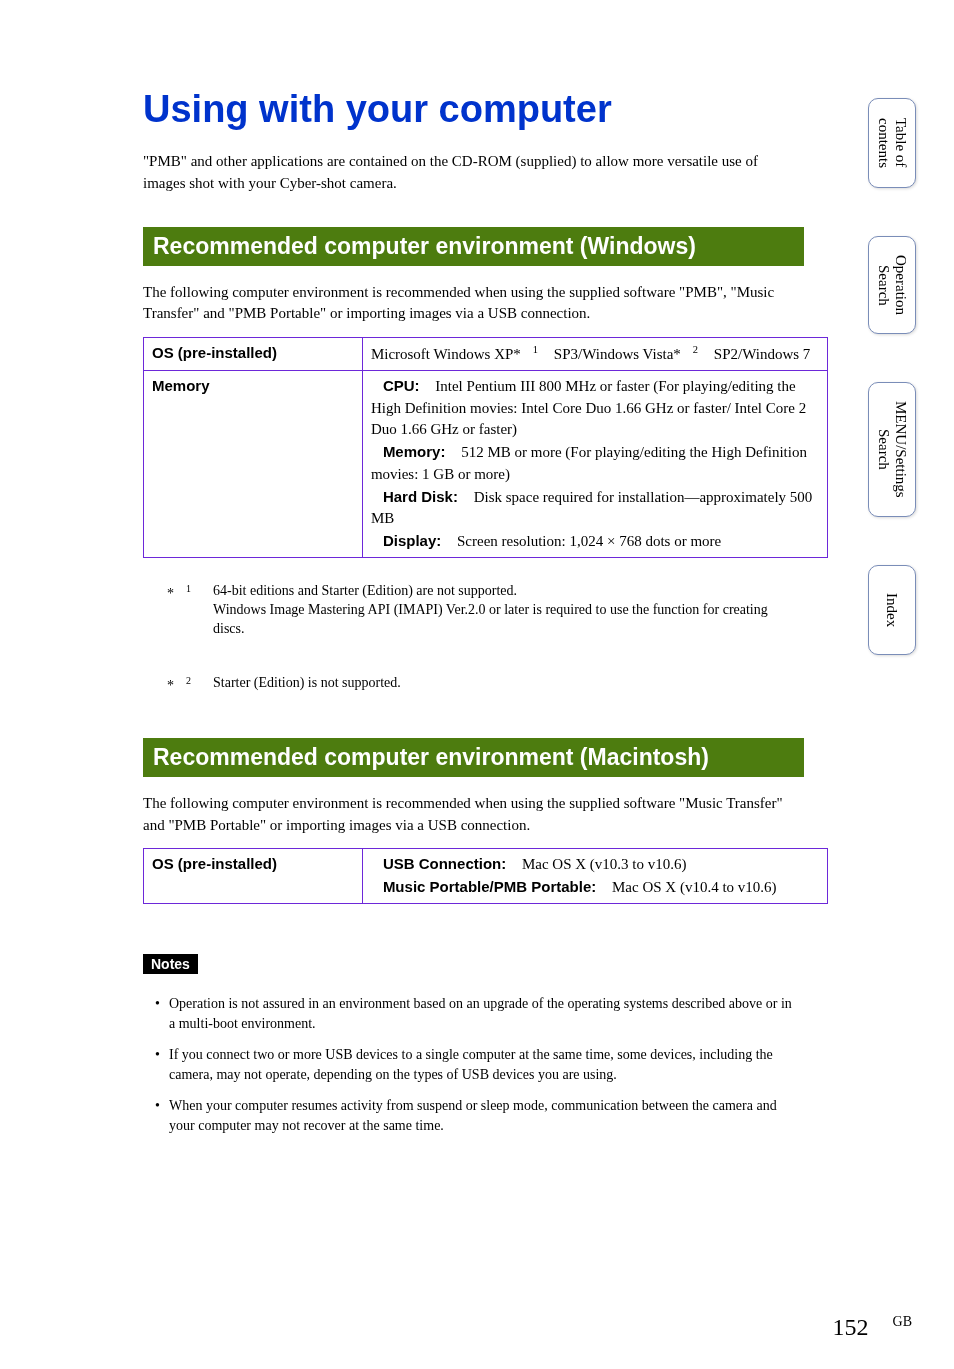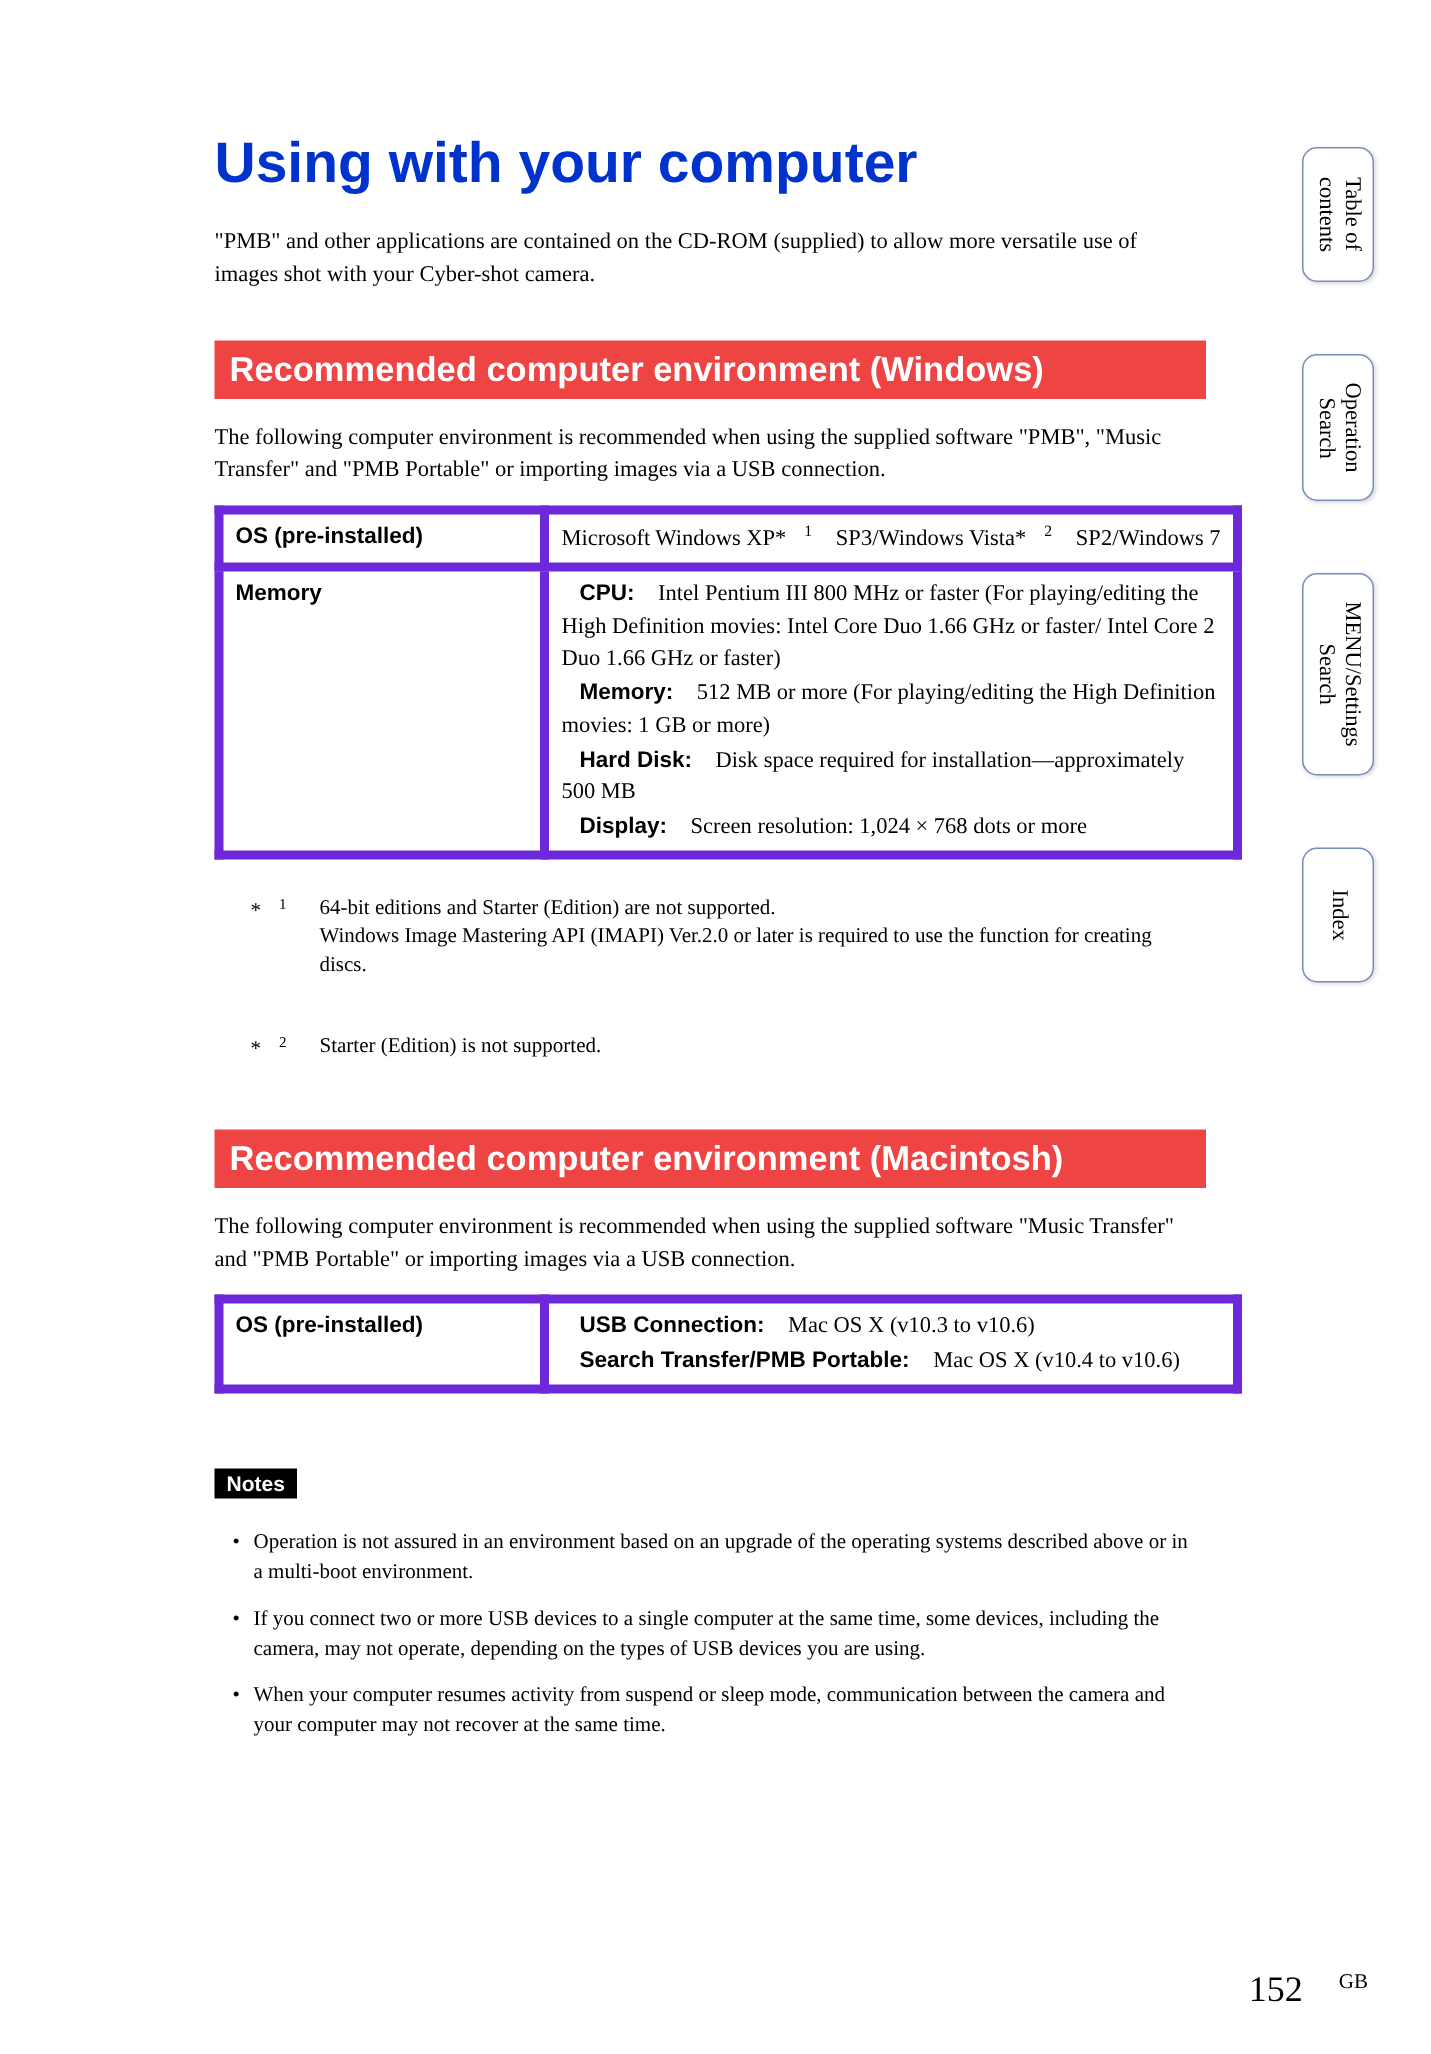--- a/index.html
+++ b/index.html
@@ -25,41 +25,41 @@
       margin-bottom: 20px;
       font-family: Arial, sans-serif;
     }
     .intro-text {
       font-size: 15px;
       line-height: 1.45;
       margin-bottom: 32px;
       font-family: 'Times New Roman', serif;
     }
     .section-header {
-      background: #ef4444;
+      background: #4d7c0f;
       color: #fff;
       font-size: 23px;
       font-weight: bold;
       padding: 6px 10px;
       margin-bottom: 16px;
       font-family: Arial, sans-serif;
     }
     .section-intro {
       font-size: 15px;
       line-height: 1.45;
       margin-bottom: 12px;
       font-family: 'Times New Roman', serif;
     }
     table {
       width: 100%;
       border-collapse: collapse;
       margin-bottom: 8px;
     }
     td {
-      border: 6px solid #6d28d9;
+      border: 1px solid #6d28d9;
       padding: 4px 8px;
       vertical-align: top;
       font-size: 15px;
       line-height: 1.45;
     }
     td.label {
       font-weight: bold;
       font-family: Arial, sans-serif;
       width: 32%;
     }
@@ -184,21 +184,21 @@
       <span>Starter (Edition) is not supported.</span>
     </div>
   </div>
 
   <div class="section-header">Recommended computer environment (Macintosh)</div>
   <p class="section-intro">The following computer environment is recommended when using the supplied software "Music Transfer" and "PMB Portable" or importing images via a USB connection.</p>
   <table>
     <tbody>
         <tr>
       <td class="label">OS (pre-installed)</td>
-      <td class="value"><span class="bold">USB Connection:</span> Mac OS X (v10.3 to v10.6)<br><span class="bold">Search Transfer/PMB Portable:</span> Mac OS X (v10.4 to v10.6)</td>
+      <td class="value"><span class="bold">USB Connection:</span> Mac OS X (v10.3 to v10.6)<br><span class="bold">Music Portable/PMB Portable:</span> Mac OS X (v10.4 to v10.6)</td>
     </tr>
   </tbody>
     </table>
 
   <div style="height:14px"></div>
   <span class="notes-label">Notes</span>
   <ul class="notes-list">
     <li>Operation is not assured in an environment based on an upgrade of the operating systems described above or in a multi-boot environment.</li>
     <li>If you connect two or more USB devices to a single computer at the same time, some devices, including the camera, may not operate, depending on the types of USB devices you are using.</li>
     <li>When your computer resumes activity from suspend or sleep mode, communication between the camera and your computer may not recover at the same time.</li>

